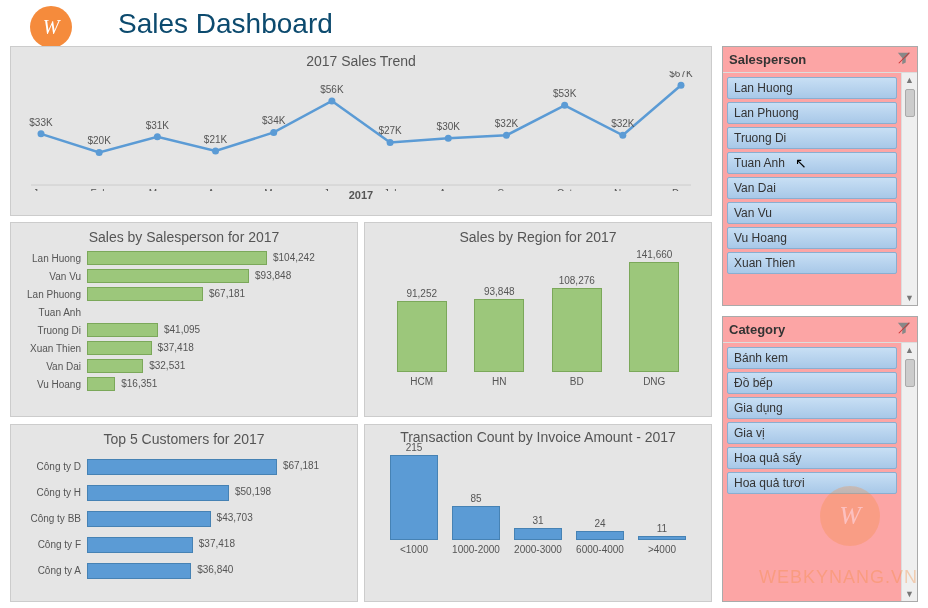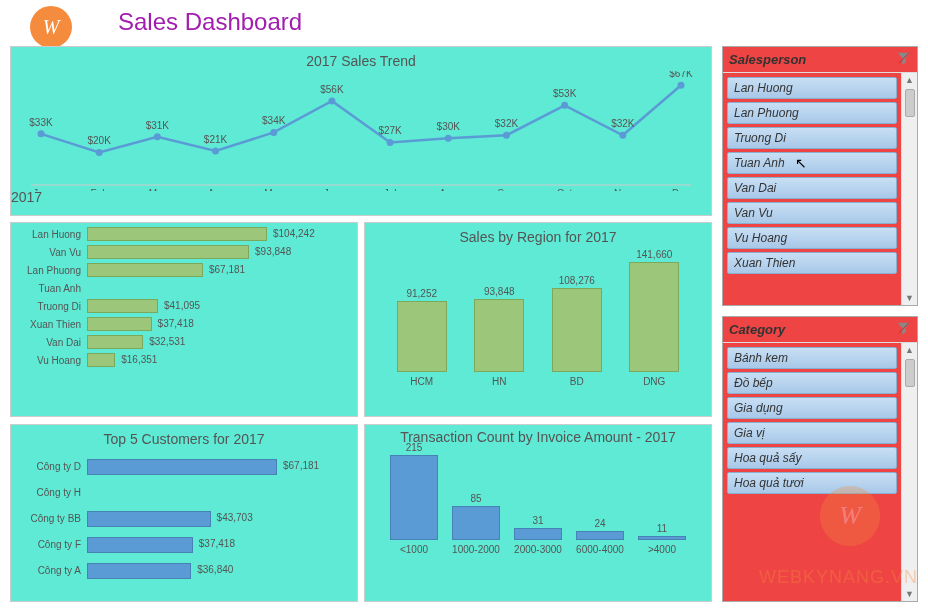--- a/index.html
+++ b/index.html
@@ -1,26 +1,26 @@
 <!DOCTYPE html>
 <html><head>
 <meta charset="utf-8">
 <style>
   * { box-sizing: border-box; margin: 0; padding: 0; }
   body { font-family: "Segoe UI", Arial, sans-serif; font-size: 12px; background: #fff; width: 928px; height: 608px; overflow: hidden; position: relative; }
   .logo { position: absolute; top: 6px; left: 10px; width: 82px; text-align: center; }
   .logo-circle { width: 42px; height: 42px; background: #f58b3c; border-radius: 50%; margin: 0 auto 2px; display: flex; align-items: center; justify-content: center; color: #fff; font-style: italic; font-family: cursive; font-size: 20px; }
   .logo-text { font-size: 9px; color: #f58b3c; letter-spacing: 0.5px; }
-  .title { position: absolute; top: 8px; left: 118px; font-size: 24px; color: #a21caf; font-weight: 400; }
-  .panel { position: absolute; background: #5eead4; border: 1px solid #ccc; }
+  .title { position: absolute; top: 8px; left: 118px; font-size: 28px; color: #0c4a6e; font-weight: 400; }
+  .panel { position: absolute; background: #e5e5e5; border: 1px solid #ccc; }
   .panel-title { text-align: center; font-size: 14px; color: #555; padding: 6px 0 2px; }
   
   #p-trend { left: 10px; top: 46px; width: 702px; height: 170px; }
   .trend-svg { display: block; margin: 0 auto; }
-  .trend-axis-year { text-align: left; font-size: 14px; color: #555; margin-top: -2px; }
+  .trend-axis-year { text-align: center; font-size: 11px; color: #555; margin-top: -2px; font-weight: bold; }
   
   #p-sales-by-sp { left: 10px; top: 222px; width: 348px; height: 195px; }
   .hbar-row { display: flex; align-items: center; height: 18px; }
   .hbar-label { width: 72px; text-align: right; font-size: 10px; color: #555; padding-right: 6px; }
   .hbar-track { flex: 1; position: relative; height: 14px; }
   .hbar { height: 14px; background: #9cc77b; border: 1px solid #7ba85a; }
   .hbar-val { position: absolute; left: 0; top: 0; font-size: 10px; color: #555; padding-left: 4px; line-height: 14px; }
   
   #p-region { left: 364px; top: 222px; width: 348px; height: 195px; }
   .vbar-wrap { display: flex; align-items: flex-end; justify-content: space-around; height: 140px; padding: 0 18px; }
@@ -29,21 +29,21 @@
   .vbar { width: 50px; background: #9cc77b; border: 1px solid #7ba85a; }
   .vbar-cat { font-size: 10px; color: #555; margin-top: 4px; }
   
   #p-top5 { left: 10px; top: 424px; width: 348px; height: 178px; }
   .hbar2 { height: 16px; background: #5b9bd5; border: 1px solid #4682b4; }
   .hbar-row2 { display: flex; align-items: center; height: 26px; }
   
   #p-trans { left: 364px; top: 424px; width: 348px; height: 178px; }
   .vbar2 { width: 48px; background: #5b9bd5; border: 1px solid #4682b4; }
   
-  .slicer { position: absolute; border: 1px solid #aaa; background: #ef4444; width: 196px; font-style: italic; }
+  .slicer { position: absolute; border: 1px solid #aaa; background: #fca5a5; width: 196px; }
   .slicer-head { display: flex; justify-content: space-between; align-items: center; padding: 4px 6px; font-weight: bold; font-size: 13px; color: #333; border-bottom: 1px solid #ddd; }
   .slicer-body { display: flex; }
   .slicer-items { flex: 1; padding: 4px; overflow: hidden; }
   .slicer-item { background: linear-gradient(#c8dff4,#a8c8e8); border: 1px solid #7ba; border-color: #8aaed0; border-radius: 2px; padding: 3px 6px; margin-bottom: 3px; font-size: 12px; color: #333; cursor: pointer; }
   .slicer-scroll { width: 16px; background: #efefef; border-left: 1px solid #ddd; display: flex; flex-direction: column; justify-content: space-between; align-items: center; font-size: 9px; color: #777; }
   .scroll-btn { height: 14px; width: 14px; text-align: center; line-height: 14px; cursor: pointer; }
   .scroll-thumb { width: 10px; background: #ccc; border: 1px solid #aaa; border-radius: 2px; flex: 0 0 28px; margin-top: 2px; }
   .scroll-track { flex: 1; }
   .funnel-icon { width: 14px; height: 14px; color: #888; }
   #slicer-sp { left: 722px; top: 46px; height: 260px; }
@@ -103,20 +103,21 @@
         <text x="485.45454545454544" y="126" text-anchor="middle" font-size="10" fill="#555">Sep</text>
         <text x="543.6363636363636" y="126" text-anchor="middle" font-size="10" fill="#555">Oct</text>
         <text x="601.8181818181818" y="126" text-anchor="middle" font-size="10" fill="#555">Nov</text>
         <text x="660" y="126" text-anchor="middle" font-size="10" fill="#555">Dec</text>
       </g>
   </svg>
   <div class="trend-axis-year">2017</div>
 </div>
 
 <div id="p-sales-by-sp" class="panel">
+  <div class="panel-title">Sales by Salesperson for 2017</div>
   <div id="sp-body" style="padding:2px 14px 4px 4px;">
       <div class="hbar-row">
         <div class="hbar-label">Lan Huong</div>
         <div class="hbar-track">
           <div class="hbar" style="width:180px"></div>
           <div class="hbar-val" style="left:182px">$104,242</div>
         </div>
       </div>
       <div class="hbar-row">
         <div class="hbar-label">Van Vu</div>
@@ -197,20 +198,24 @@
   <div id="top5-body" style="padding:4px 14px 4px 4px;">
       <div class="hbar-row2">
         <div class="hbar-label">Công ty D</div>
         <div class="hbar-track">
           <div class="hbar2" style="width:190px"></div>
           <div class="hbar-val" style="left:192px">$67,181</div>
         </div>
       </div>
       <div class="hbar-row2">
         <div class="hbar-label">Công ty H</div>
+        <div class="hbar-track">
+          <div class="hbar2" style="width:141.96900909483335px"></div>
+          <div class="hbar-val" style="left:143.96900909483335px">$50,198</div>
+        </div>
       </div>
       <div class="hbar-row2">
         <div class="hbar-label">Công ty BB</div>
         <div class="hbar-track">
           <div class="hbar2" style="width:123.59997618374244px"></div>
           <div class="hbar-val" style="left:125.59997618374244px">$43,703</div>
         </div>
       </div>
       <div class="hbar-row2">
         <div class="hbar-label">Công ty F</div>

